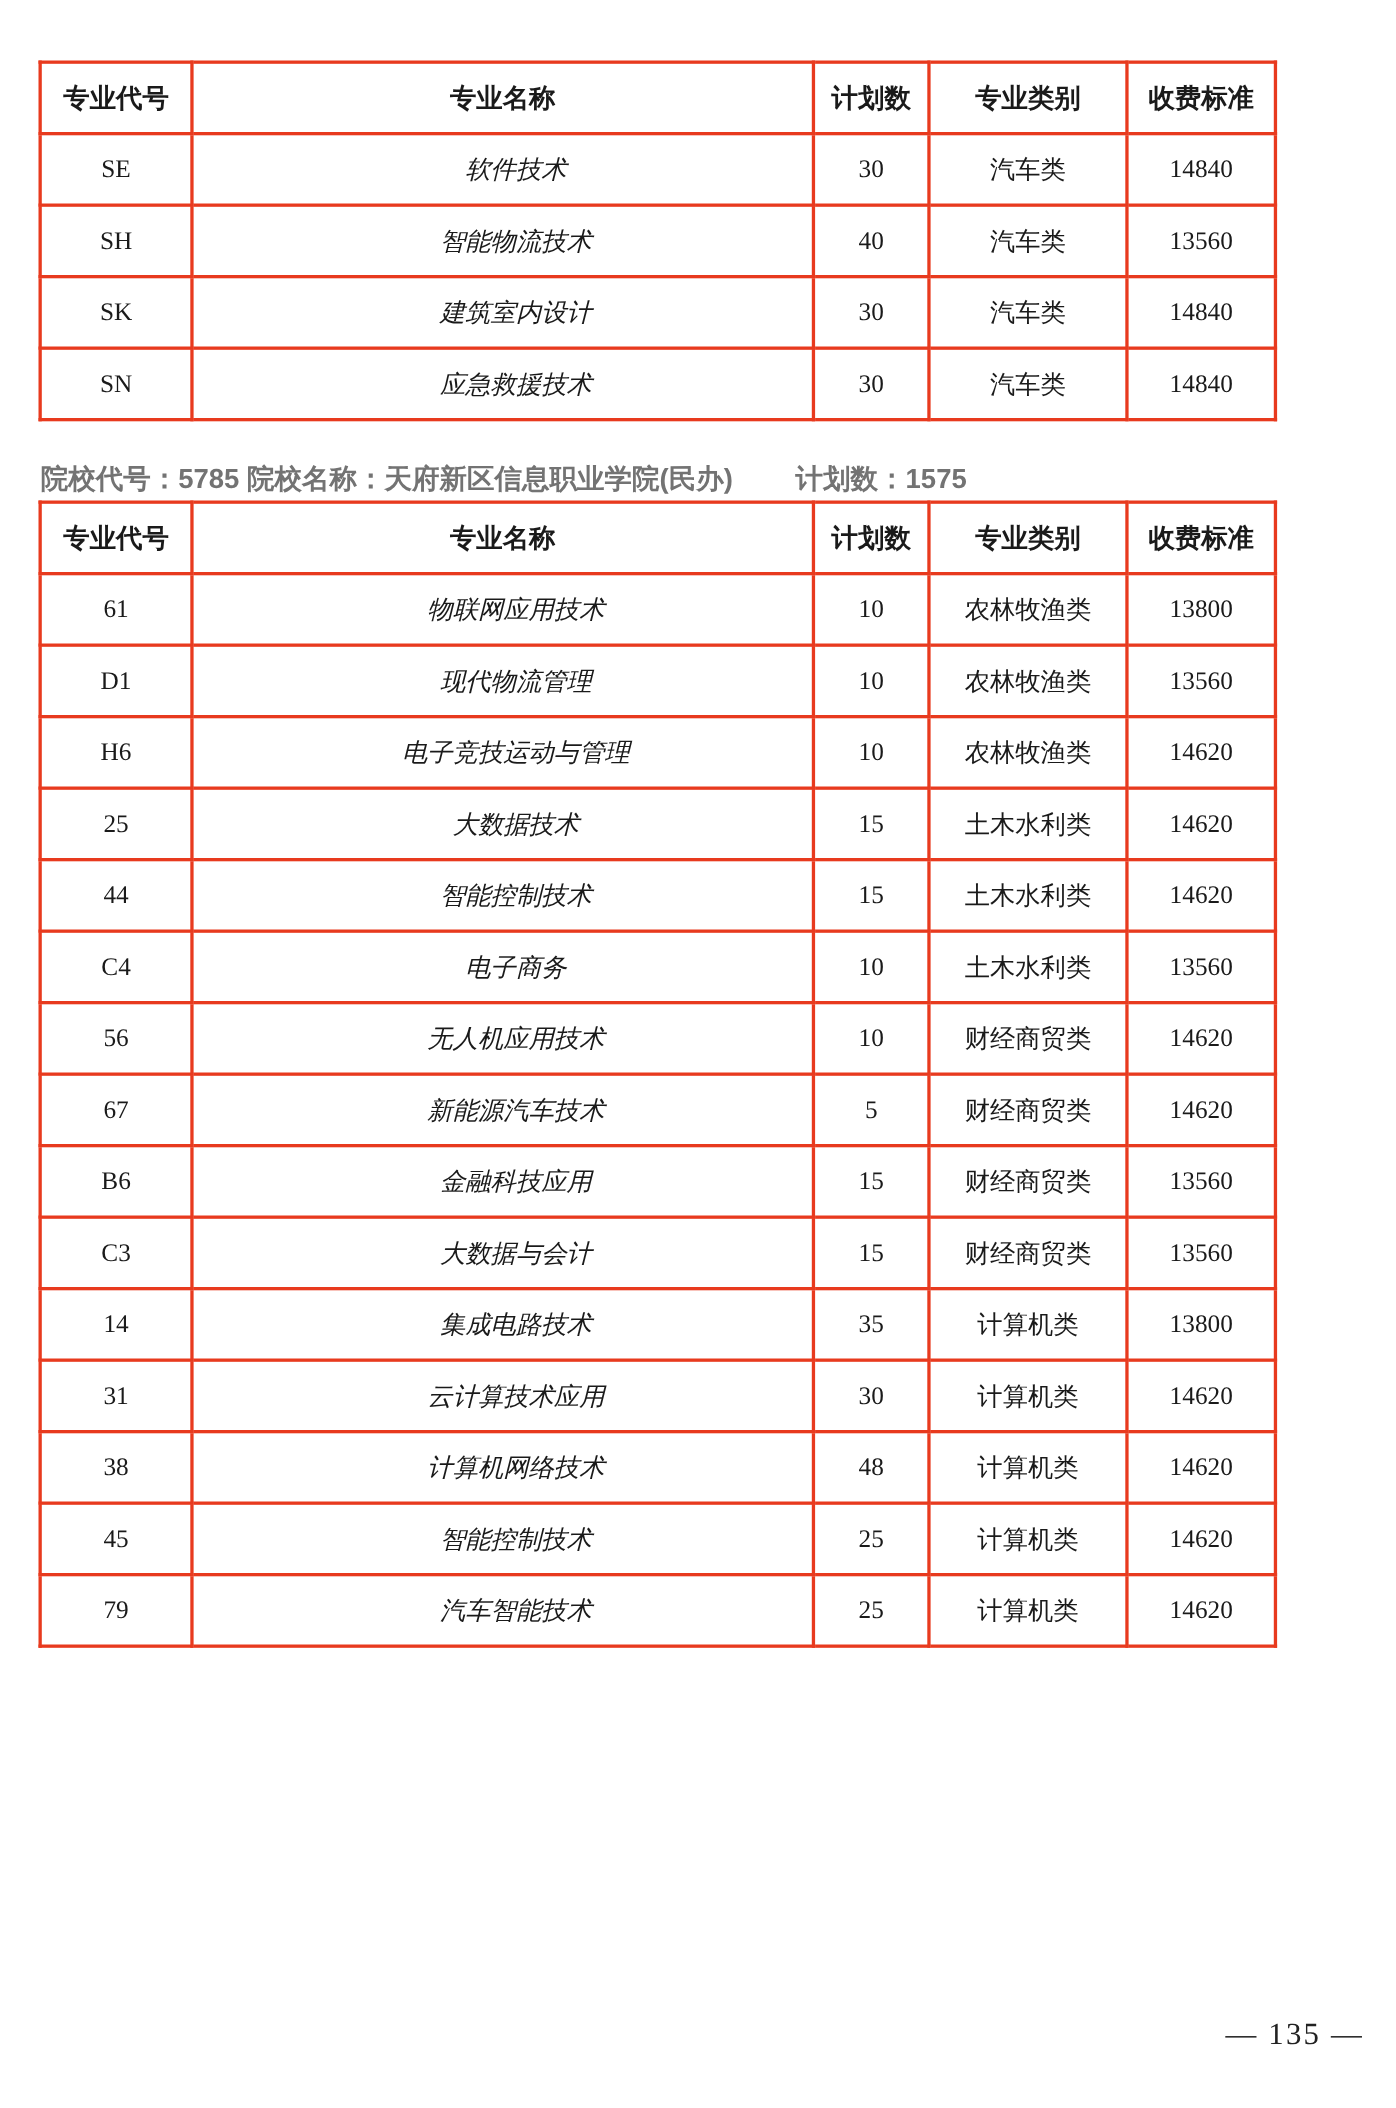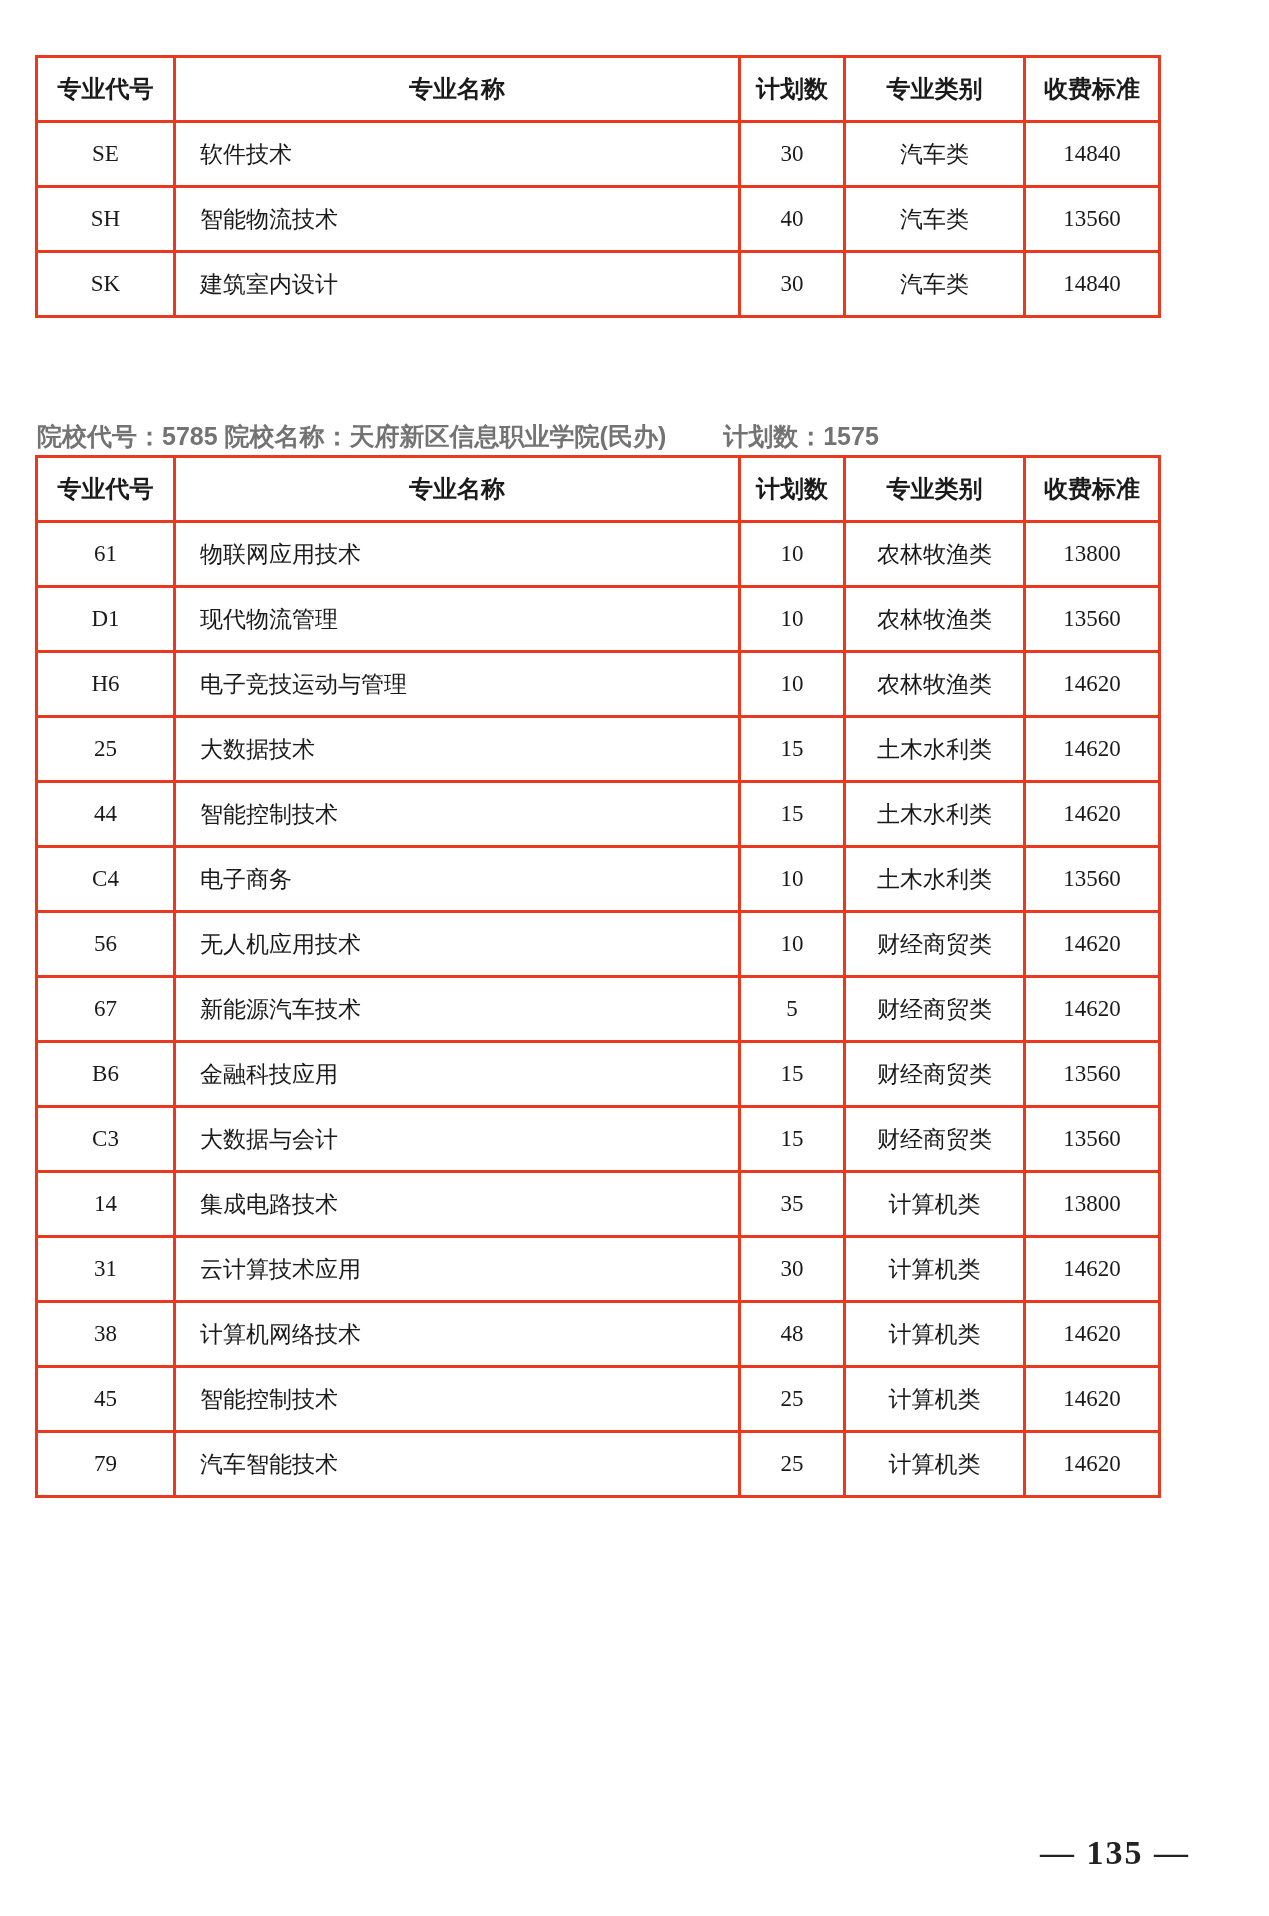--- a/index.html
+++ b/index.html
@@ -37,22 +37,23 @@
   .plan-table th {
     font-family: Liberation Mono, monospace;
     font-weight: bold;
     font-size: 24px;
   }
   .plan-table td {
     font-family: "Liberation Serif", "DejaVu Serif", serif;
     font-size: 23px;
   }
   .plan-table td.col-name {
-    text-align: left;
+    text-align: center;
     padding-left: 24px;
+    font-style: italic;
   }
   .section-heading {
     position: absolute;
     left: 37px;
     top: 419px;
     width: 1180px;
     font-family: "Liberation Sans", "DejaVu Sans", sans-serif;
     font-weight: bold;
     font-size: 25px;
     color: #737373;
@@ -60,26 +61,25 @@
     line-height: 34px;
   }
   .section-heading .heading-right {
     margin-left: 57px;
   }
   .page-number {
     position: absolute;
     left: 1040px;
     top: 1834px;
     width: 200px;
-    text-align: left;
+    text-align: right;
     font-family: "Liberation Serif", "DejaVu Serif", serif;
-    font-size: 34px;
+    font-size: 28px;
     color: #222222;
     letter-spacing: 2px;
-    font-weight: bold;
   }
 </style>
 </head>
 <body>
 
 <div class="doc">
 
   <table class="plan-table" id="table1">
     <colgroup>
       <col style="width:138px">
@@ -112,20 +112,27 @@
           <td class="col-cat">汽车类</td>
           <td class="col-fee">13560</td>
         </tr>
         <tr>
           <td class="col-code">SK</td>
           <td class="col-name">建筑室内设计</td>
           <td class="col-plan">30</td>
           <td class="col-cat">汽车类</td>
           <td class="col-fee">14840</td>
         </tr>
+        <tr>
+          <td class="col-code">SN</td>
+          <td class="col-name">应急救援技术</td>
+          <td class="col-plan">30</td>
+          <td class="col-cat">汽车类</td>
+          <td class="col-fee">14840</td>
+        </tr>
       </tbody>
   </table>
 
   <div class="section-heading">
     <span>院校代号：5785 院校名称：天府新区信息职业学院(民办)</span><span class="heading-right">计划数：1575</span>
   </div>
 
   <table class="plan-table" id="table2">
     <colgroup>
       <col style="width:138px">

